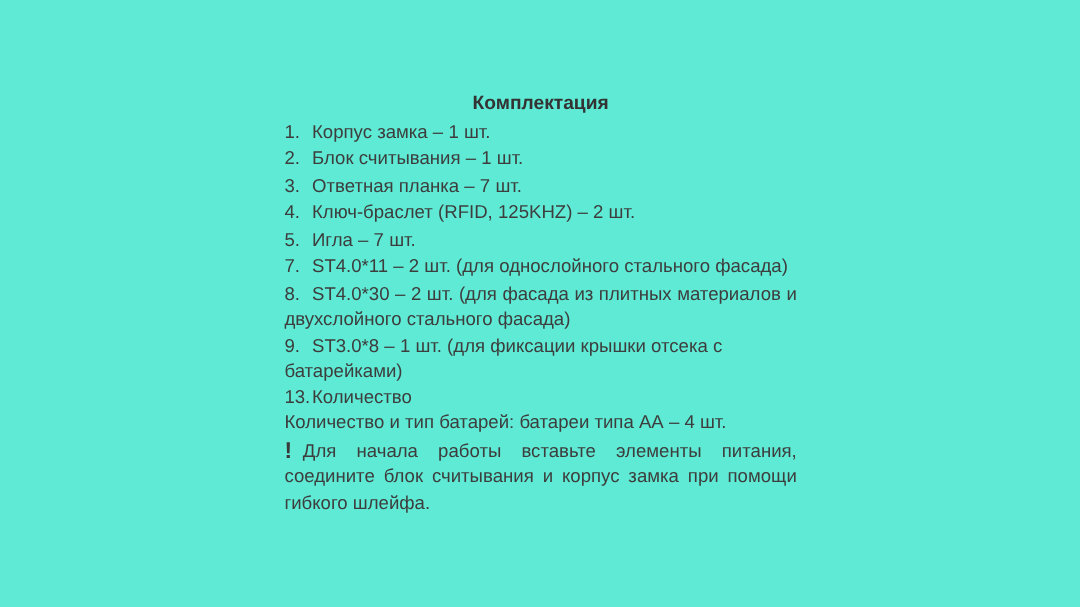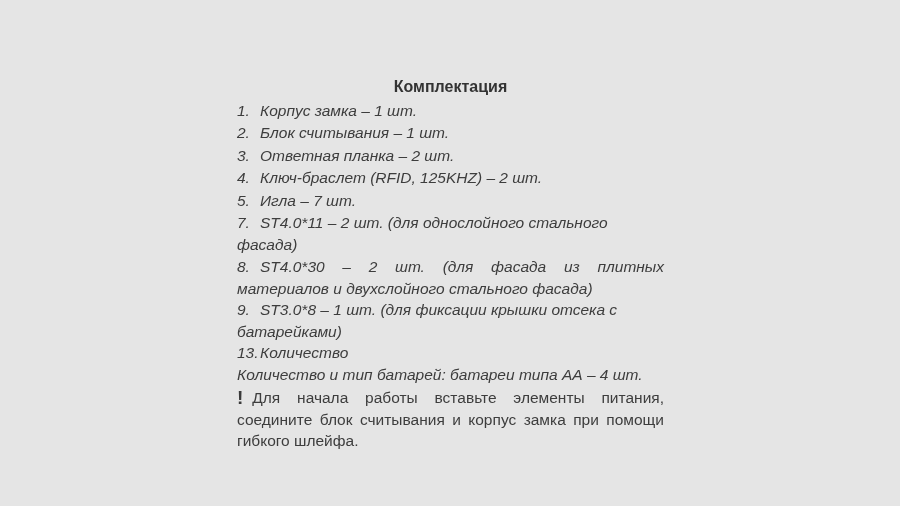--- a/index.html
+++ b/index.html
@@ -4,21 +4,21 @@
 <style>
   html, body {
     margin: 0;
     padding: 0;
     background: #ffffff;
   }
   .page {
     position: relative;
     width: 900px;
     height: 506px;
-    background: #e5e5e5;
+    background: #5eead4;
     overflow: hidden;
     font-family: "Liberation Sans", "DejaVu Sans", sans-serif;
   }
   .doc {
     position: absolute;
     left: 237px;
     top: 76px;
     width: 427px;
     color: #3d3d3d;
     font-size: 15.5px;
@@ -28,21 +28,20 @@
   .doc-title {
     margin: 0 0 2px 0;
     text-align: center;
     font-size: 16px;
     font-weight: 700;
     color: #333333;
   }
   p.item, p.note {
     margin: 0;
     padding: 0;
-    font-style: italic;
   }
   p.item.gap { margin-bottom: 1px; }
   .num {
     display: inline-block;
     min-width: 23px;
   }
   .justify {
     text-align: justify;
   }
   p.warning {
@@ -62,21 +61,21 @@
 
 <div class="page">
   <div class="doc">
 
     <h1 class="doc-title">Комплектация</h1>
 
     <p class="item gap"><span class="num">1.</span><span>Корпус замка – 1 шт.</span></p>
 
     <p class="item gap"><span class="num">2.</span><span>Блок считывания – 1 шт.</span></p>
 
-    <p class="item gap"><span class="num">3.</span><span>Ответная планка – 2 шт.</span></p>
+    <p class="item gap"><span class="num">3.</span><span>Ответная планка – 7 шт.</span></p>
 
     <p class="item gap"><span class="num">4.</span><span>Ключ-браслет (RFID, 125KHZ) – 2 шт.</span></p>
 
     <p class="item gap"><span class="num">5.</span><span>Игла – 7 шт.</span></p>
 
 
     <p class="item gap"><span class="num">7.</span><span>ST4.0*11 – 2 шт. (для однослойного стального фасада)</span></p>
 
     <p class="item justify"><span class="num">8.</span><span>ST4.0*30 – 2 шт. (для фасада из плитных материалов и двухслойного стального фасада)</span></p>
 

